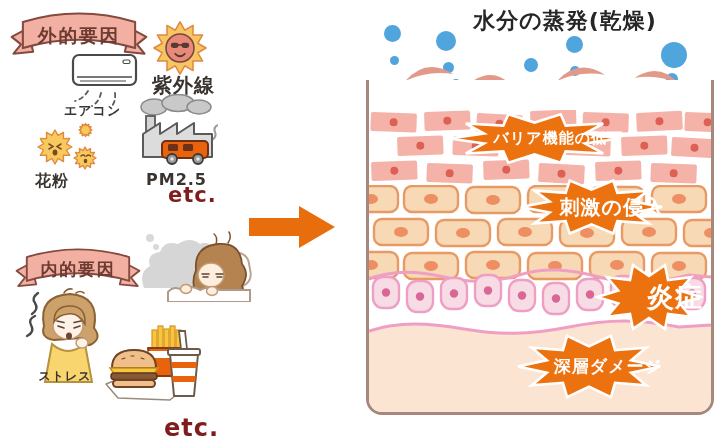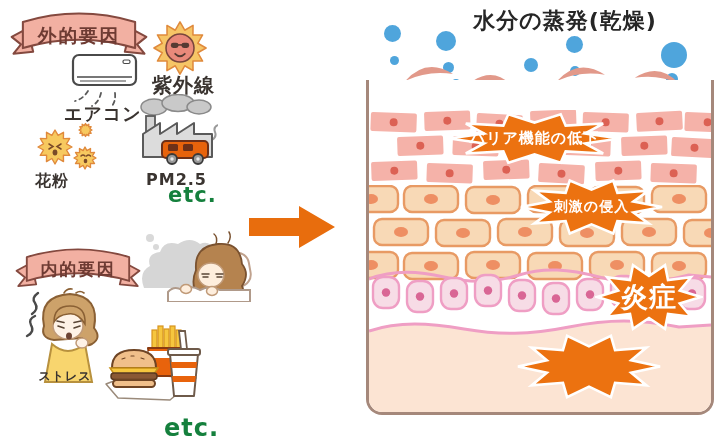--- a/index.html
+++ b/index.html
@@ -1,30 +1,30 @@
 <!DOCTYPE html>
 <html><head>
 <meta charset="utf-8">
 <style>
   html,body{margin:0;padding:0;background:#ffffff;}
   .stage{position:relative;width:720px;height:448px;background:#fff;overflow:hidden;
          font-family:"DejaVu Sans","Liberation Sans",sans-serif;border-radius:22px;}
   .abs{position:absolute;}
   .lbl{position:absolute;font-weight:700;color:#3a3430;text-align:center;
        letter-spacing:1px;line-height:1.1;white-space:nowrap;}
-  .etc{position:absolute;font-weight:700;color:#15803d;letter-spacing:1px;}
+  .etc{position:absolute;font-weight:700;color:#7f1d1d;letter-spacing:1px;}
   svg text{font-family:"DejaVu Sans","Liberation Sans",sans-serif;}
   .banner-text{font-size:20px;font-weight:700;fill:#6e3b33;letter-spacing:2px;}
   .droplet{position:absolute;background:#4fa5dc;border-radius:50%;}
   .skin-box{position:absolute;left:366px;top:80px;width:342px;height:332px;
             border-left:3px solid #a5887b;border-right:3px solid #a5887b;
             border-bottom:3px solid #a5887b;border-radius:0 0 16px 16px;
             background:#fff;overflow:hidden;}
   .layer{position:absolute;left:0;}
-  .burst{position:absolute;display:flex;align-items:center;justify-content:center;}
+  .burst{position:absolute;display:flex;align-items:center;justify-content:flex-end;}
   .burst svg{position:absolute;left:0;top:0;width:100%;height:100%;}
   .burst polygon{fill:#ec7210;stroke:#ffffff;stroke-width:2.6;vector-effect:non-scaling-stroke;}
   .burst span{position:relative;z-index:1;color:#fff;font-weight:700;white-space:nowrap;
               letter-spacing:1px;}
   .title{position:absolute;font-weight:700;color:#262626;text-align:center;letter-spacing:1px;}
 </style>
 </head>
 <body>
 
 <div class="stage">
@@ -46,21 +46,21 @@
       <path d="M7,27 L62,27" stroke="#4a4a4a" stroke-width="1.4"></path>
       <path d="M10,31 L56,31" stroke="#4a4a4a" stroke-width="1.2"></path>
       <rect x="53" y="10" width="7" height="3.5" rx="1.5" fill="none" stroke="#4a4a4a" stroke-width="1.2"></rect>
       <g fill="none" stroke="#5a5a5a" stroke-width="1.8" stroke-dasharray="4,4" stroke-linecap="round">
         <path d="M18,41 q-5,8 -13,10"></path>
         <path d="M31,43 q-2,9 -9,13"></path>
         <path d="M45,43 q1,9 -4,14"></path>
       </g>
     </svg>
   </div>
-  <div class="lbl" style="left:64px;top:104px;width:56px;font-size:18px">エアコン</div>
+  <div class="lbl" style="left:64px;top:104px;width:56px;font-size:13px">エアコン</div>
 
   <div class="abs" style="left:152px;top:20px;width:56px;height:56px">
     <svg viewBox="0 0 58 58" width="56" height="56">
       <polygon points="56,29 47.4,33.9 52.4,42.5 42.4,42.4 42.5,52.4 33.9,47.4 29,56 24.1,47.4 15.5,52.4 15.6,42.4 5.6,42.5 10.6,33.9 2,29 10.6,24.1 5.6,15.5 15.6,15.6 15.5,5.6 24.1,10.6 29,2 33.9,10.6 42.5,5.6 42.4,15.6 52.4,15.5 47.4,24.1" fill="#f6c566" stroke="#e08a3c" stroke-width="1.6" stroke-linejoin="round"></polygon>
       <circle cx="29" cy="29" r="14.5" fill="#e9897a" stroke="#7a463c" stroke-width="1.6"></circle>
       <g fill="#553a32">
         <rect x="19.5" y="23.5" width="8" height="5.5" rx="2.5"></rect>
         <rect x="30.5" y="23.5" width="8" height="5.5" rx="2.5"></rect>
         <rect x="26.5" y="25" width="5" height="1.6"></rect>
       </g>
@@ -339,28 +339,29 @@
     <div class="burst" style="left:77px;top:32px;width:177px;height:53px">
       <svg viewBox="0 0 100 100" preserveAspectRatio="none">
         <polygon points="98,50 78.5,59.3 88.8,78.2 67.6,74.3 64.8,95.6 50,80 35.2,95.6 32.4,74.3 11.2,78.2 21.5,59.3 2,50 21.5,40.7 11.2,21.8 32.4,25.7 35.2,4.4 50,20 64.8,4.4 67.6,25.7 88.8,21.8 78.5,40.7"></polygon>
       </svg>
       <span style="font-size:15px">バリア機能の低下</span>
     </div>
     <div class="burst" style="left:149px;top:98px;width:147px;height:58px">
       <svg viewBox="0 0 100 100" preserveAspectRatio="none">
         <polygon points="98,50 78.5,59.3 88.8,78.2 67.6,74.3 64.8,95.6 50,80 35.2,95.6 32.4,74.3 11.2,78.2 21.5,59.3 2,50 21.5,40.7 11.2,21.8 32.4,25.7 35.2,4.4 50,20 64.8,4.4 67.6,25.7 88.8,21.8 78.5,40.7"></polygon>
       </svg>
-      <span style="font-size:14px">刺激の侵入</span>
+      <span style="font-size:20px">刺激の侵入</span>
     </div>
     <div class="burst" style="left:226px;top:182px;width:108px;height:70px">
       <svg viewBox="0 0 100 100" preserveAspectRatio="none">
         <polygon points="98,50 78.5,59.3 88.8,78.2 67.6,74.3 64.8,95.6 50,80 35.2,95.6 32.4,74.3 11.2,78.2 21.5,59.3 2,50 21.5,40.7 11.2,21.8 32.4,25.7 35.2,4.4 50,20 64.8,4.4 67.6,25.7 88.8,21.8 78.5,40.7"></polygon>
       </svg>
       <span style="font-size:27px">炎症</span>
     </div>
     <div class="burst" style="left:146px;top:253px;width:148px;height:67px">
       <svg viewBox="0 0 100 100" preserveAspectRatio="none">
         <polygon points="98,50 78.5,59.3 88.8,78.2 67.6,74.3 64.8,95.6 50,80 35.2,95.6 32.4,74.3 11.2,78.2 21.5,59.3 2,50 21.5,40.7 11.2,21.8 32.4,25.7 35.2,4.4 50,20 64.8,4.4 67.6,25.7 88.8,21.8 78.5,40.7"></polygon>
       </svg>
+      <span style="font-size:17px">深層ダメージ</span>
     </div>
 
   </div>
 </div>
 
 </body></html>

